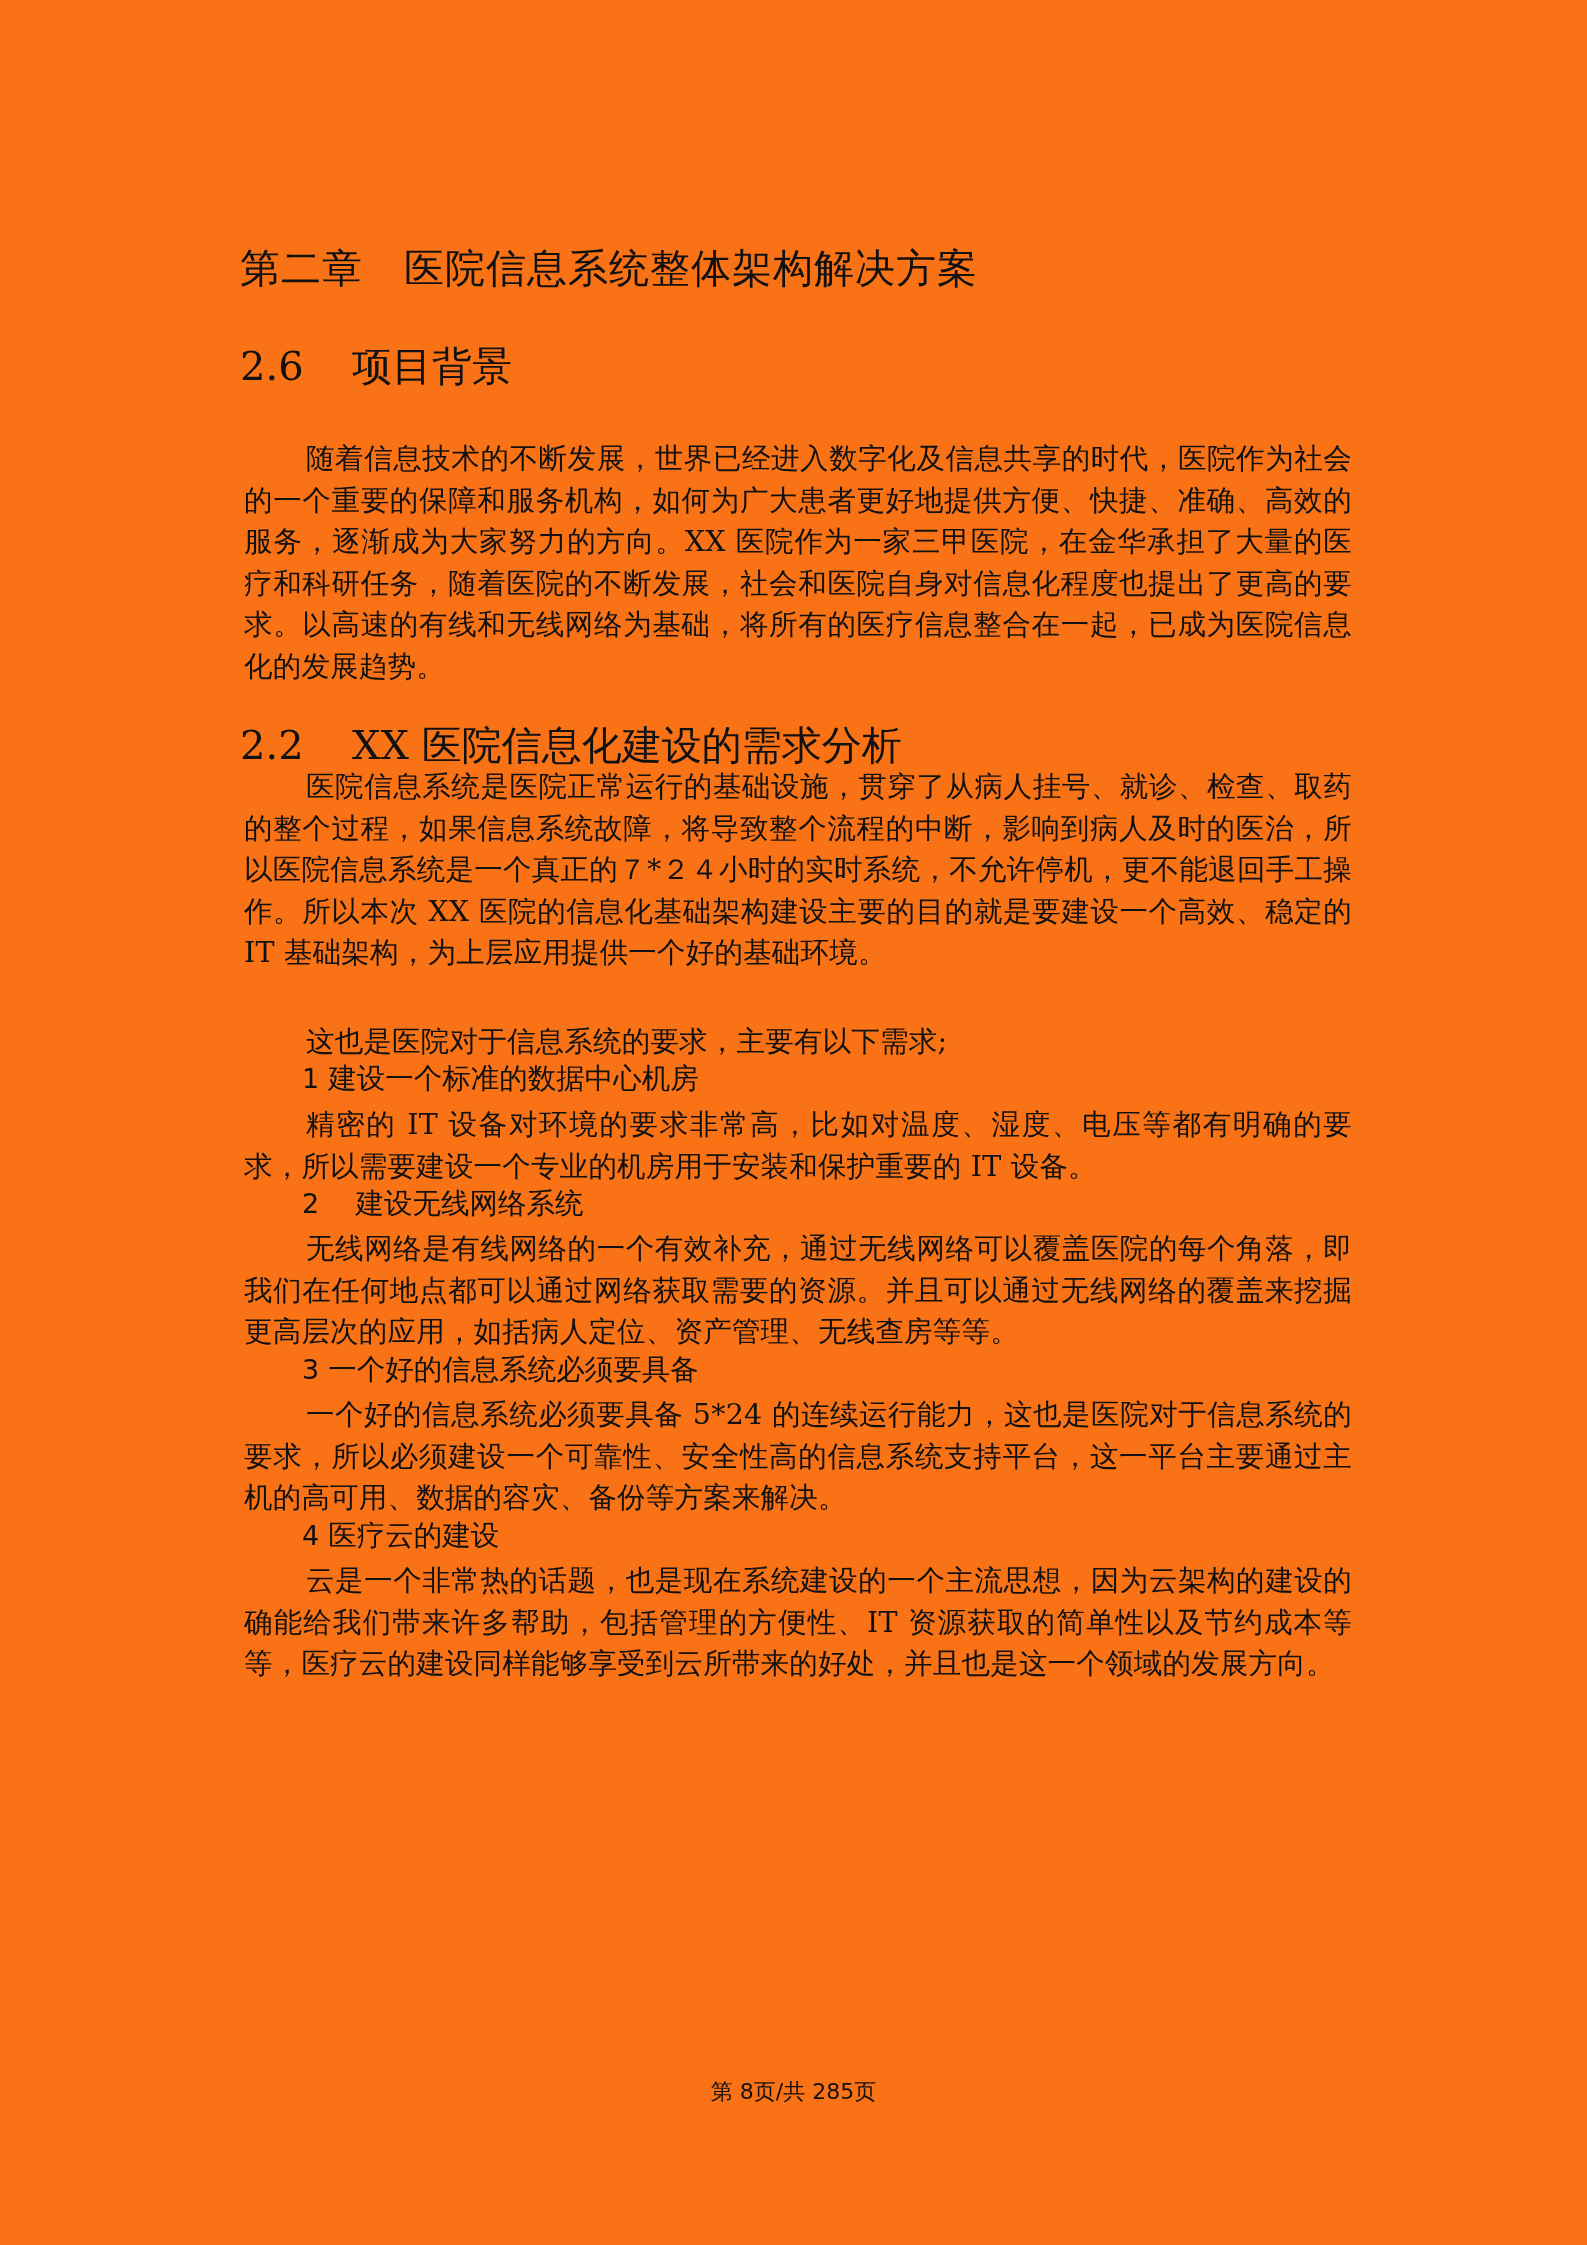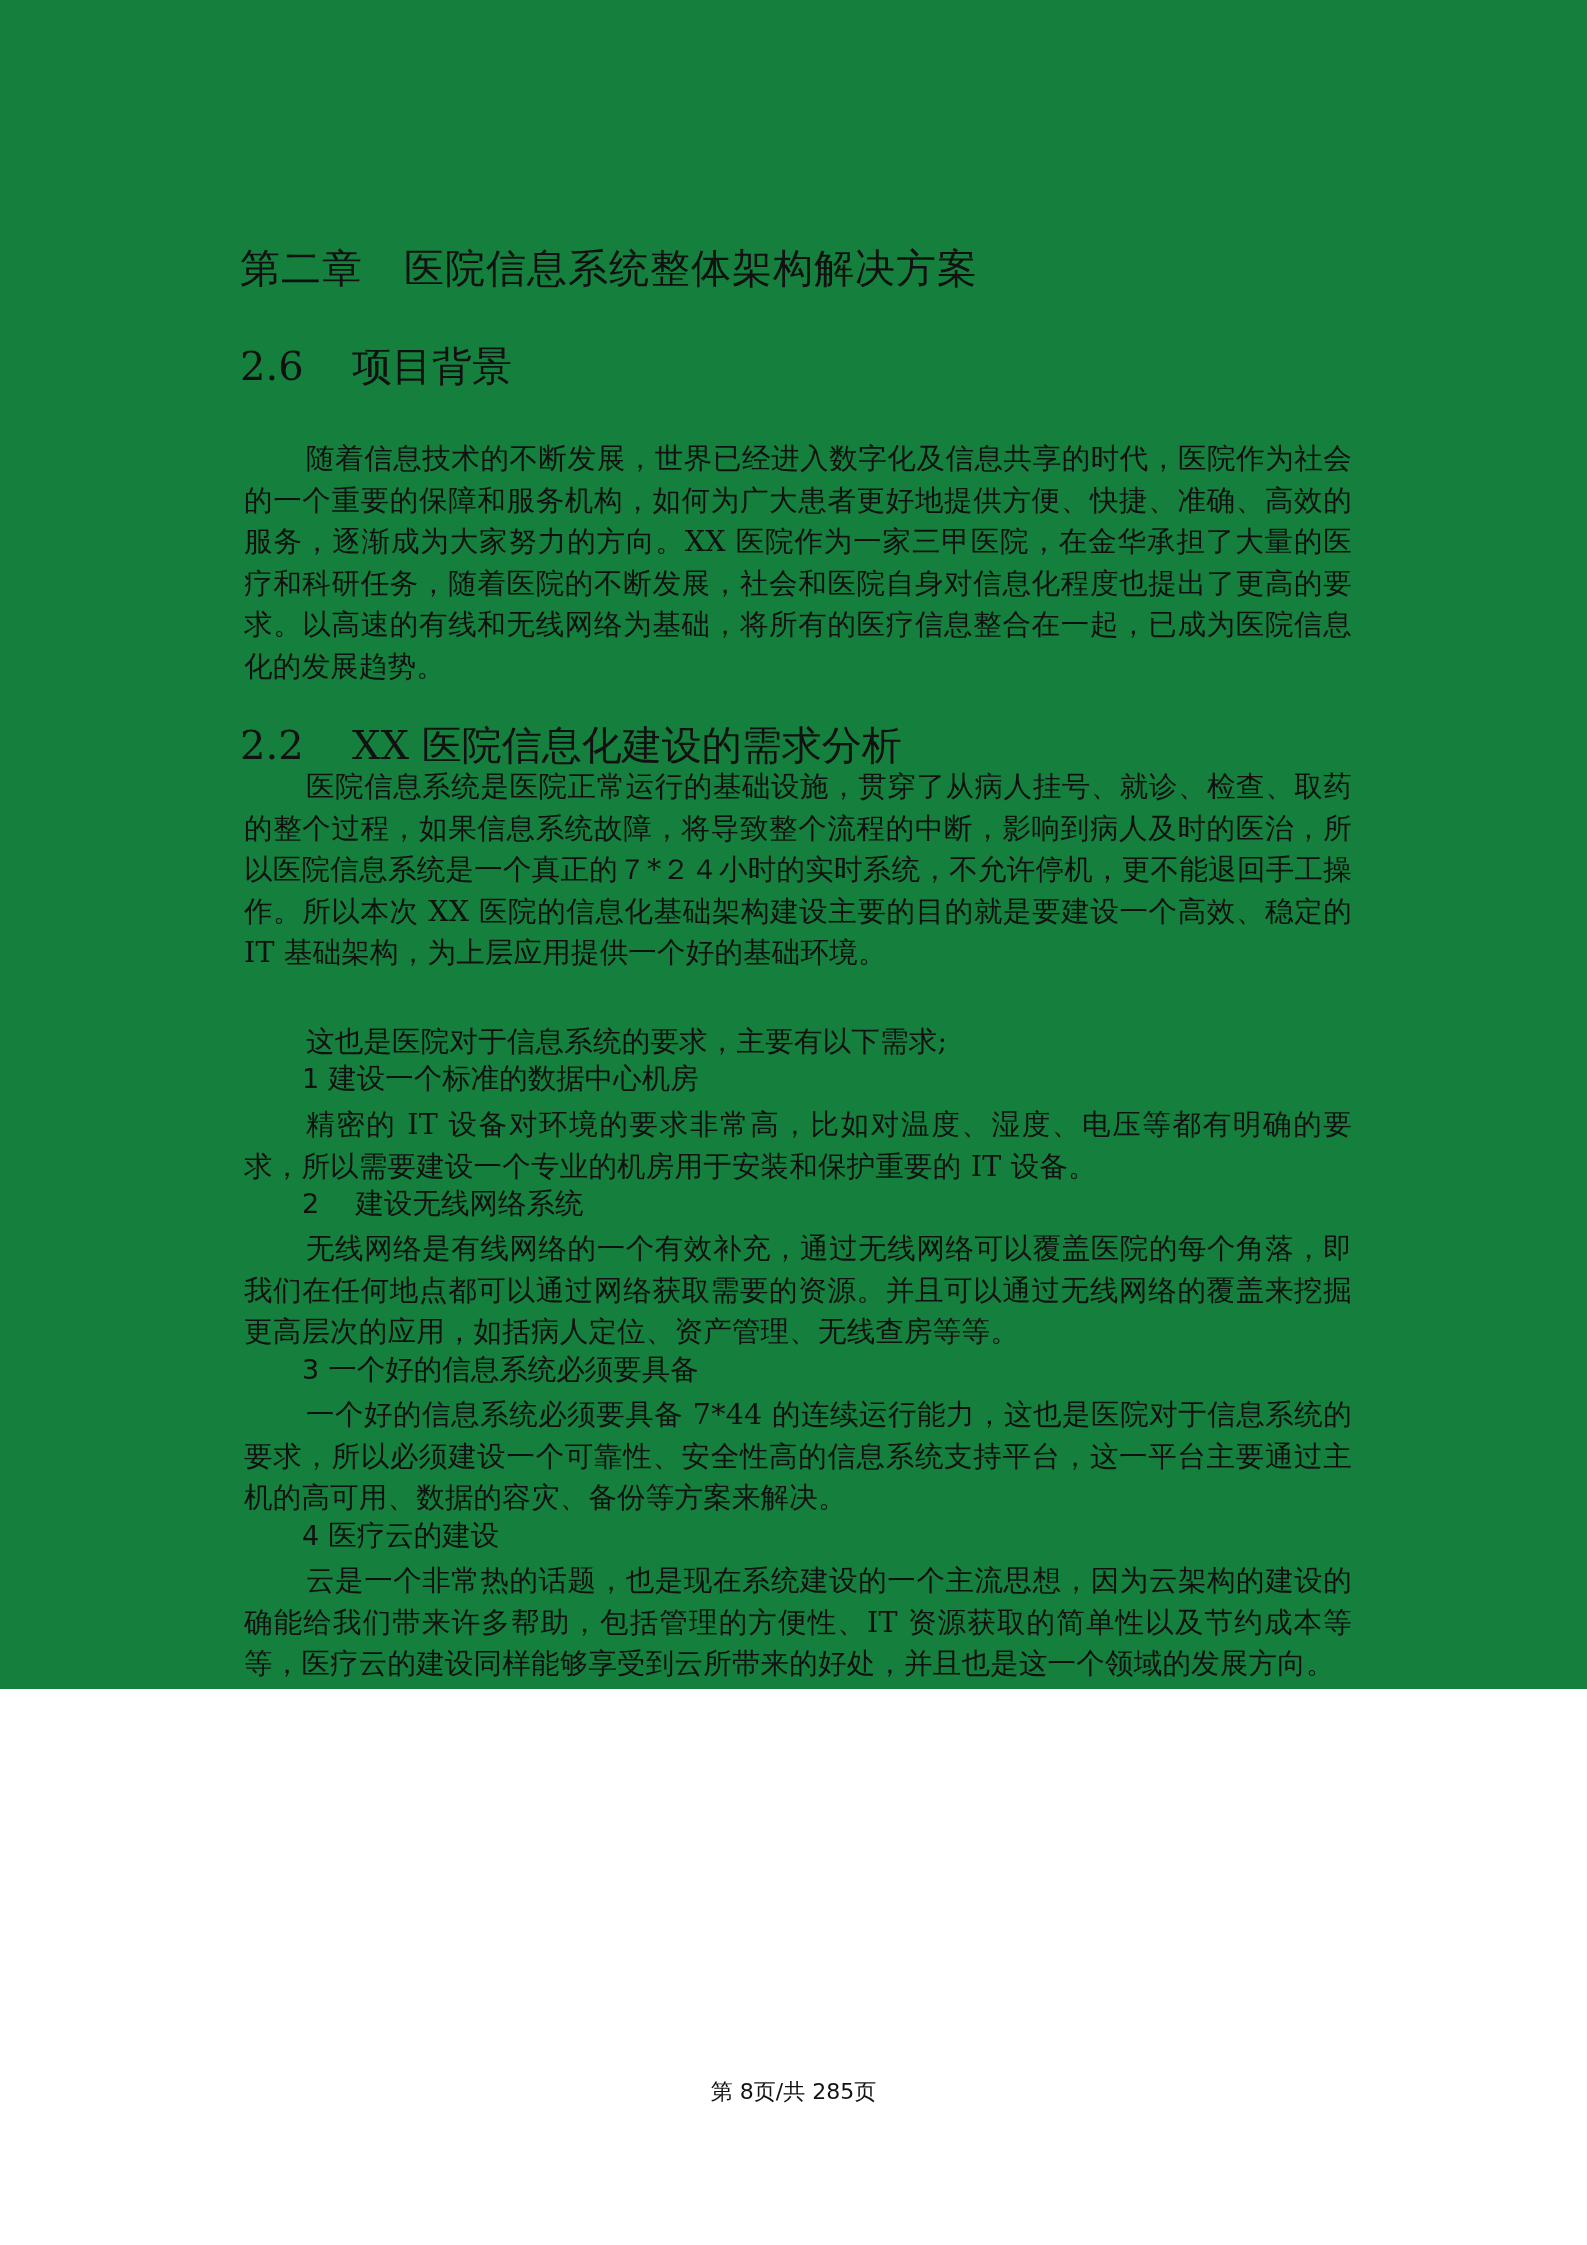--- a/index.html
+++ b/index.html
@@ -12,22 +12,22 @@
       height: 2245px;
       position: relative;
       overflow: hidden;
       color: #111111;
       font-family: "DejaVu Serif", "Liberation Serif", serif;
     }
     .page {
       position: absolute;
       left: 0; top: 0;
       width: 1587px;
-      height: 1689px;
-      background: #15803d;
+      height: 2245px;
+      background: #f97316;
     }
     .content {
       position: absolute;
       left: 240px;
       top: 0;
       width: 1108px;
     }
     .chapter-title {
       position: absolute;
       left: 0;
@@ -129,21 +129,21 @@
     <p class="para indent p-item1">精密的 IT 设备对环境的要求非常高，比如对温度、湿度、电压等都有明确的要求，所以需要建设一个专业的机房用于安装和保护重要的 IT 设备。</p>
 
     <div class="item-head h2-item">
       <span class="num">2</span>&nbsp;&nbsp;&nbsp;&nbsp;<span>建设无线网络系统</span>
     </div>
     <p class="para indent p-item2">无线网络是有线网络的一个有效补充，通过无线网络可以覆盖医院的每个角落，即我们在任何地点都可以通过网络获取需要的资源。并且可以通过无线网络的覆盖来挖掘更高层次的应用，如括病人定位、资产管理、无线查房等等。</p>
 
     <div class="item-head h3-item">
       <span class="num">3</span>&nbsp;<span>一个好的信息系统必须要具备</span>
     </div>
-    <p class="para indent p-item3">一个好的信息系统必须要具备 7*44 的连续运行能力，这也是医院对于信息系统的要求，所以必须建设一个可靠性、安全性高的信息系统支持平台，这一平台主要通过主机的高可用、数据的容灾、备份等方案来解决。</p>
+    <p class="para indent p-item3">一个好的信息系统必须要具备 5*24 的连续运行能力，这也是医院对于信息系统的要求，所以必须建设一个可靠性、安全性高的信息系统支持平台，这一平台主要通过主机的高可用、数据的容灾、备份等方案来解决。</p>
 
     <div class="item-head h4-item">
       <span class="num">4</span>&nbsp;<span>医疗云的建设</span>
     </div>
     <p class="para indent p-item4">云是一个非常热的话题，也是现在系统建设的一个主流思想，因为云架构的建设的确能给我们带来许多帮助，包括管理的方便性、IT 资源获取的简单性以及节约成本等等，医疗云的建设同样能够享受到云所带来的好处，并且也是这一个领域的发展方向。</p>
 
   </div>
 
   <div class="footer">
     <span>第 8页/共 285页</span>

